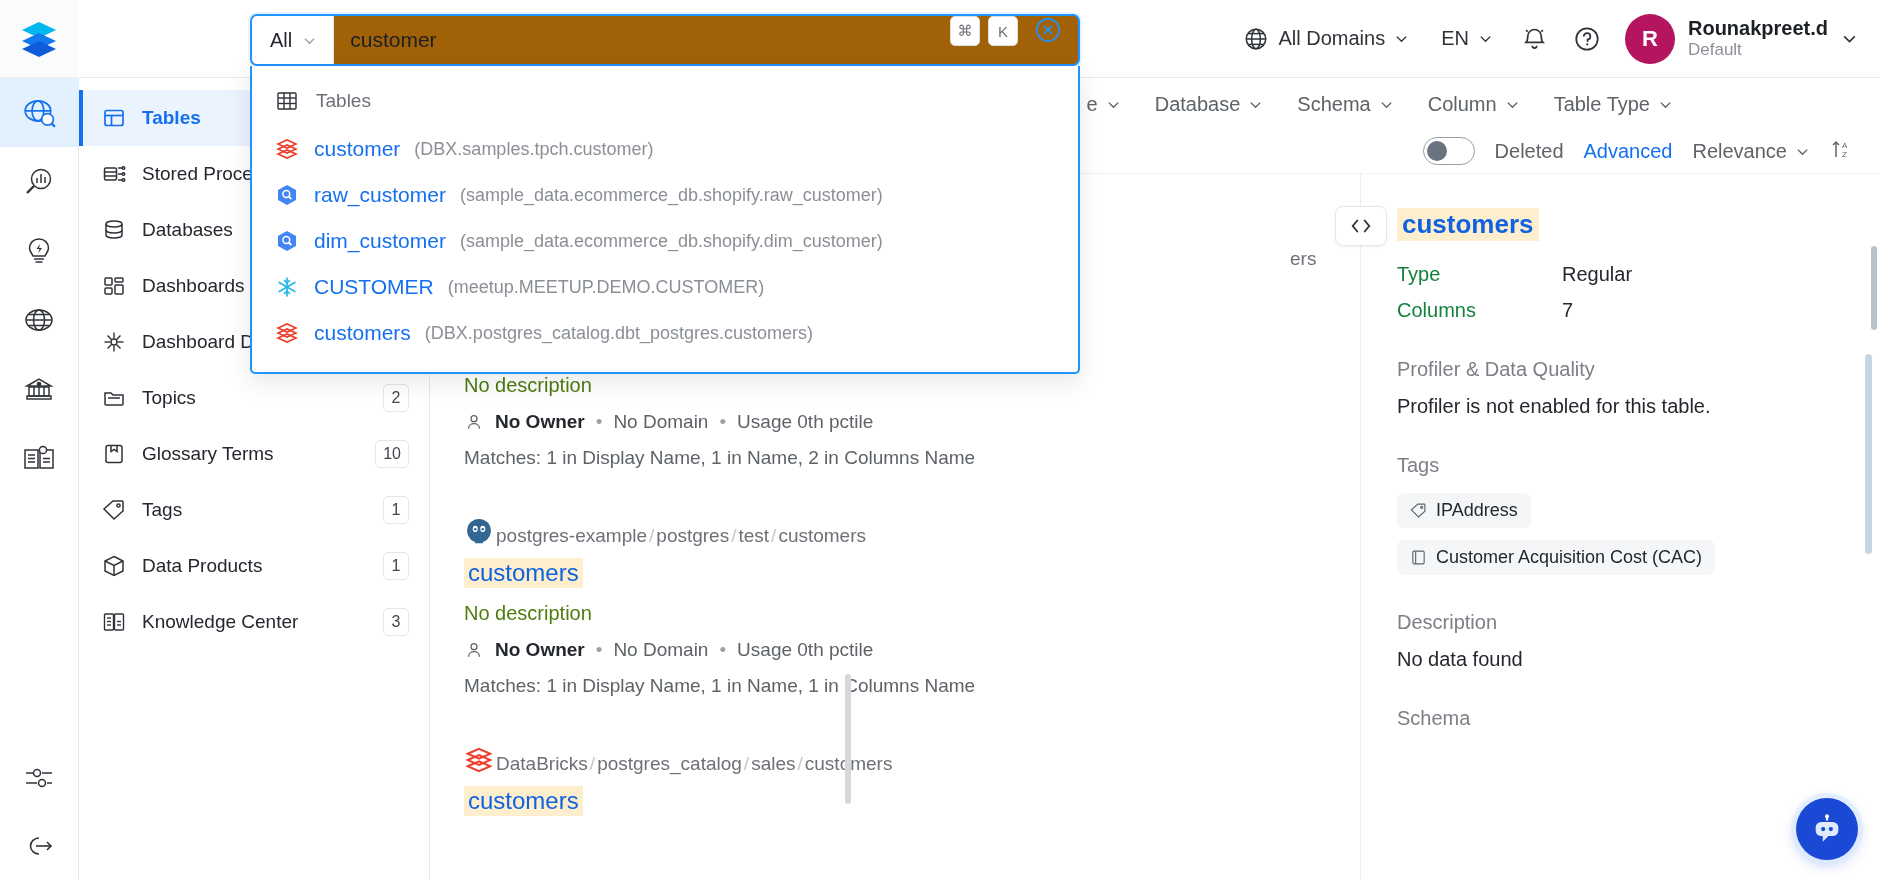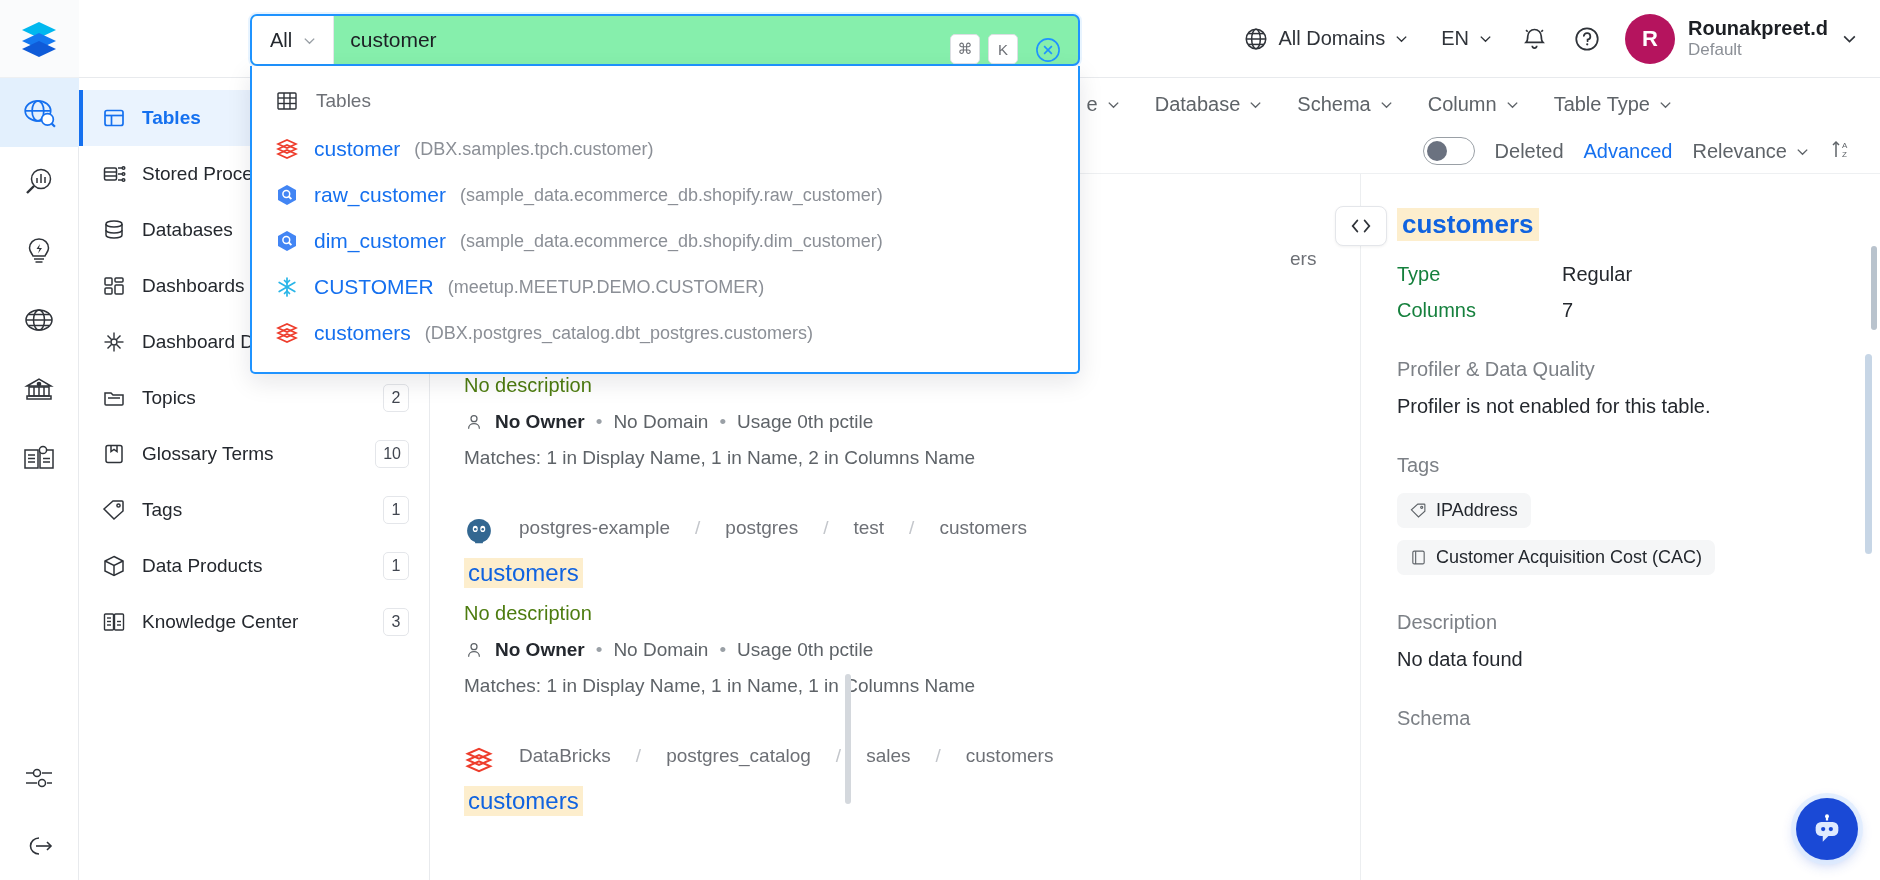--- a/index.html
+++ b/index.html
@@ -90,21 +90,21 @@
 
   
   .results {
     position: absolute; left: 430px; top: 174px; width: 930px; bottom: 0;
     overflow: hidden; background: #fff; padding: 14px 0 0 0;
   }
   .res-card { padding: 6px 34px 30px 34px; position: relative; }
   .res-card.sel::before {
     content:""; position:absolute; left:-6px; top:-44px; bottom:8px; width:5px; background:#1570ef; border-radius:2px;
   }
-  .breadcrumb { display: flex; align-items: flex-start; gap: 25px; font-size: 19px; color: #6d7076; margin-bottom: 11px; }
+  .breadcrumb { display: flex; align-items: flex-end; gap: 2px; font-size: 19px; color: #6d7076; margin-bottom: 11px; }
   .bc-sep { color: #c3c6cb; }
   .res-title { font-size: 24px; color: #1063e0; font-weight: 500; background: #fdeecd; display: inline-block; padding: 1px 4px; margin-bottom: 14px; }
   .res-desc { font-size: 20px; color: #4d7c0f; margin-bottom: 14px; }
   .res-meta { display: flex; align-items: center; gap: 11px; font-size: 19px; color: #5e6368; margin-bottom: 14px; }
   .res-meta b { color: #24282e; font-weight: 700; }
   .dot { color: #9aa0a6; }
   .res-matches { font-size: 19px; color: #5e6368; }
   .res-matches .mk { color: #5e6368; }
 
   
@@ -133,21 +133,21 @@
   .schema-col { font-size: 20px; color: #24282e; }
   .schema-hl { background: #fdeecd; }
   .schema-type { font-size: 15px; color: #7c8086; }
   .rp-scroll { position: absolute; right: 8px; top: 180px; width: 7px; height: 200px; background: #c7d6e6; border-radius: 4px; }
   .far-scroll { position: absolute; right: 3px; top: 246px; width: 6px; height: 84px; background: #b9c3cd; border-radius: 4px; }
   .mid-scroll { position: absolute; left: 415px; top: 500px; width: 6px; height: 130px; background: #d4d8dd; border-radius: 4px; }
 
   
   .searchwrap { position: absolute; left: 250px; top: 14px; width: 830px; z-index: 40; }
   .searchbox {
-    display: flex; align-items: flex-end; height: 52px; background: #86efac;
+    display: flex; align-items: flex-start; height: 52px; background: #a16207;
     border: 2px solid #1f93ff; border-radius: 7px; overflow: hidden;
     box-shadow: 0 0 0 2px rgba(31,147,255,.10);
   }
   .sb-scope {
     display: flex; align-items: center; gap: 10px; padding: 0 16px 0 18px; height: 100%;
     font-size: 20px; color: #24282e; border-right: 1px solid #e4e6ea; background:#fff; cursor: pointer;
   }
   .sb-input {
     flex: 1; border: 0; outline: 0; font-size: 21px; color: #1c1f24;
     font-family: "Liberation Sans", sans-serif; padding: 0 16px; height: 100%;

